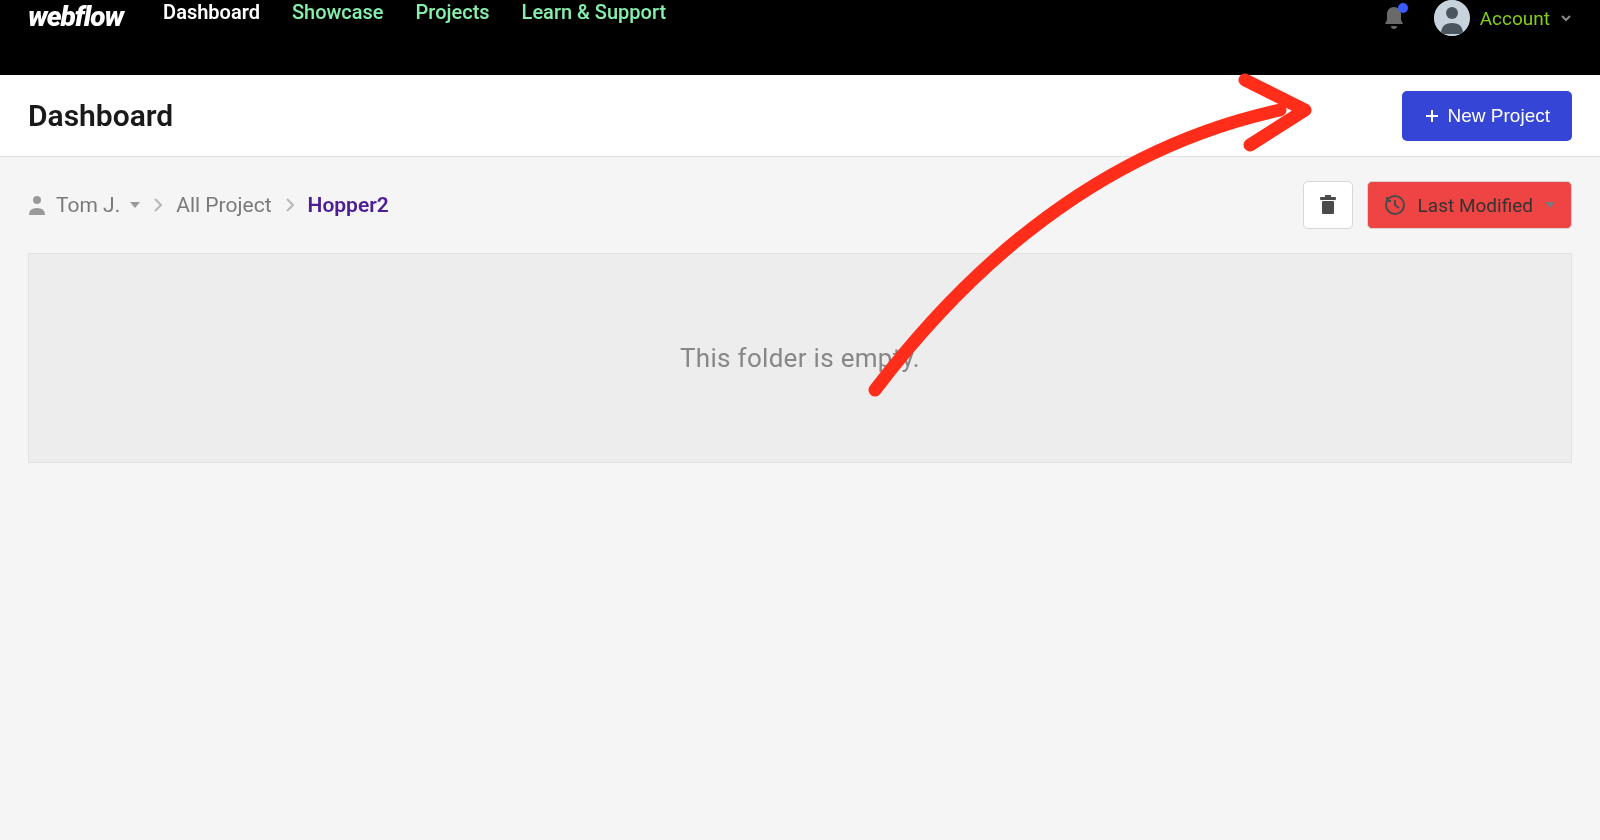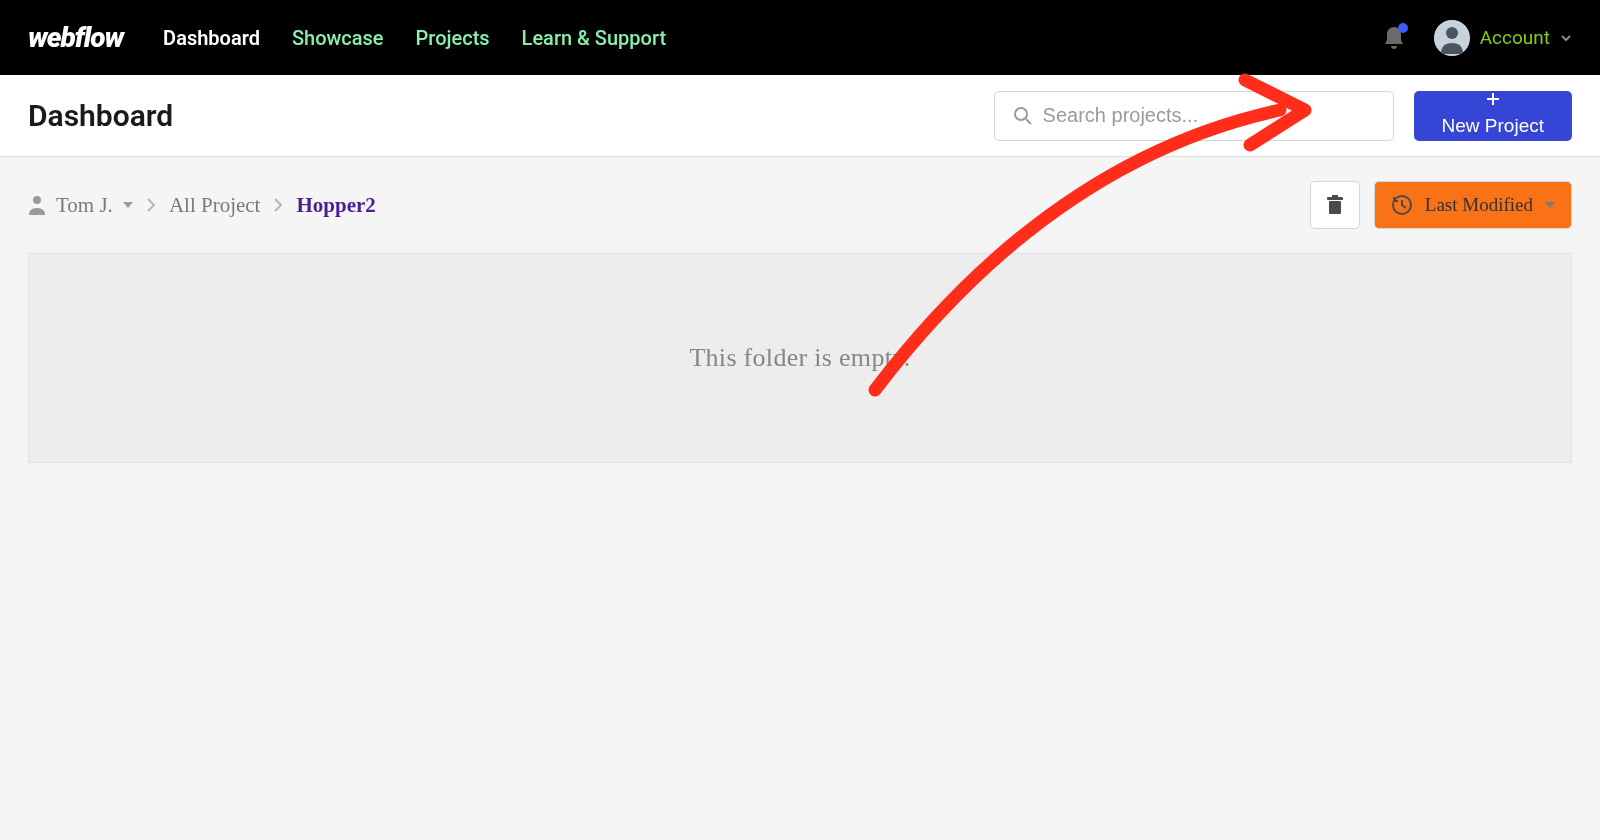--- a/index.html
+++ b/index.html
@@ -11,21 +11,21 @@
       font-family: -apple-system, BlinkMacSystemFont, "Segoe UI", Roboto, Helvetica, Arial, sans-serif;
       background: #f5f5f5;
       width: 1600px;
       height: 840px;
       overflow: hidden;
     }
     .topnav {
       background: #000;
       height: 75px;
       display: flex;
-      align-items: center;
+      align-items: flex-start;
       padding: 0 28px;
     }
     .logo {
       color: #fff;
       font-weight: 900;
       font-size: 28px;
       font-style: italic;
       letter-spacing: -1px;
       margin-right: 40px;
     }
@@ -115,32 +115,30 @@
     }
     .search-input::placeholder {
       color: #9a9a9a;
     }
     .new-project-btn {
       height: 50px;
       background: #3545d6;
       color: #fff;
       border: none;
       border-radius: 5px;
-      padding: 0 28px;
+      padding: 0 22px;
       font-size: 19px;
       font-weight: 500;
       display: flex;
       align-items: center;
       gap: 8px;
       cursor: pointer;
-      flex-direction: column;
     }
     .content {
       padding: 24px 28px;
-      font-family: Liberation Serif, serif;
     }
     .toolbar {
       display: flex;
       align-items: center;
       margin-bottom: 24px;
     }
     .breadcrumb {
       display: flex;
       align-items: center;
       gap: 14px;
@@ -170,21 +168,21 @@
       background: #fff;
       border: 1px solid #d6d6d6;
       border-radius: 5px;
       display: flex;
       align-items: center;
       justify-content: center;
       cursor: pointer;
     }
     .sort-btn {
       height: 48px;
-      background: #f97316;
+      background: #ef4444;
       border: 1px solid #d6d6d6;
       border-radius: 5px;
       padding: 0 16px;
       display: flex;
       align-items: center;
       gap: 12px;
       cursor: pointer;
       font-size: 19px;
       color: #333;
     }
@@ -236,27 +234,20 @@
       <span>Account</span>
       <svg width="12" height="8" viewBox="0 0 12 8" fill="none" stroke="#8a8a8a" stroke-width="2">
         <path d="M2 2 L6 6 L10 2"></path>
       </svg>
     </div>
   </div>
 </div>
 
 <div class="subheader">
   <div class="page-title">Dashboard</div>
-  <div class="search-box">
-    <svg width="20" height="20" viewBox="0 0 20 20" fill="none" stroke="#9a9a9a" stroke-width="2">
-      <circle cx="8" cy="8" r="6"></circle>
-      <line x1="13" y1="13" x2="18" y2="18"></line>
-    </svg>
-    <input class="search-input" type="text" placeholder="Search projects..." style="">
-  </div>
   <button class="new-project-btn">
     <svg width="16" height="16" viewBox="0 0 16 16" stroke="#fff" stroke-width="2">
       <line x1="8" y1="2" x2="8" y2="14"></line>
       <line x1="2" y1="8" x2="14" y2="8"></line>
     </svg>
     <span>New Project</span>
   </button>
 </div>
 
 <div class="content">

